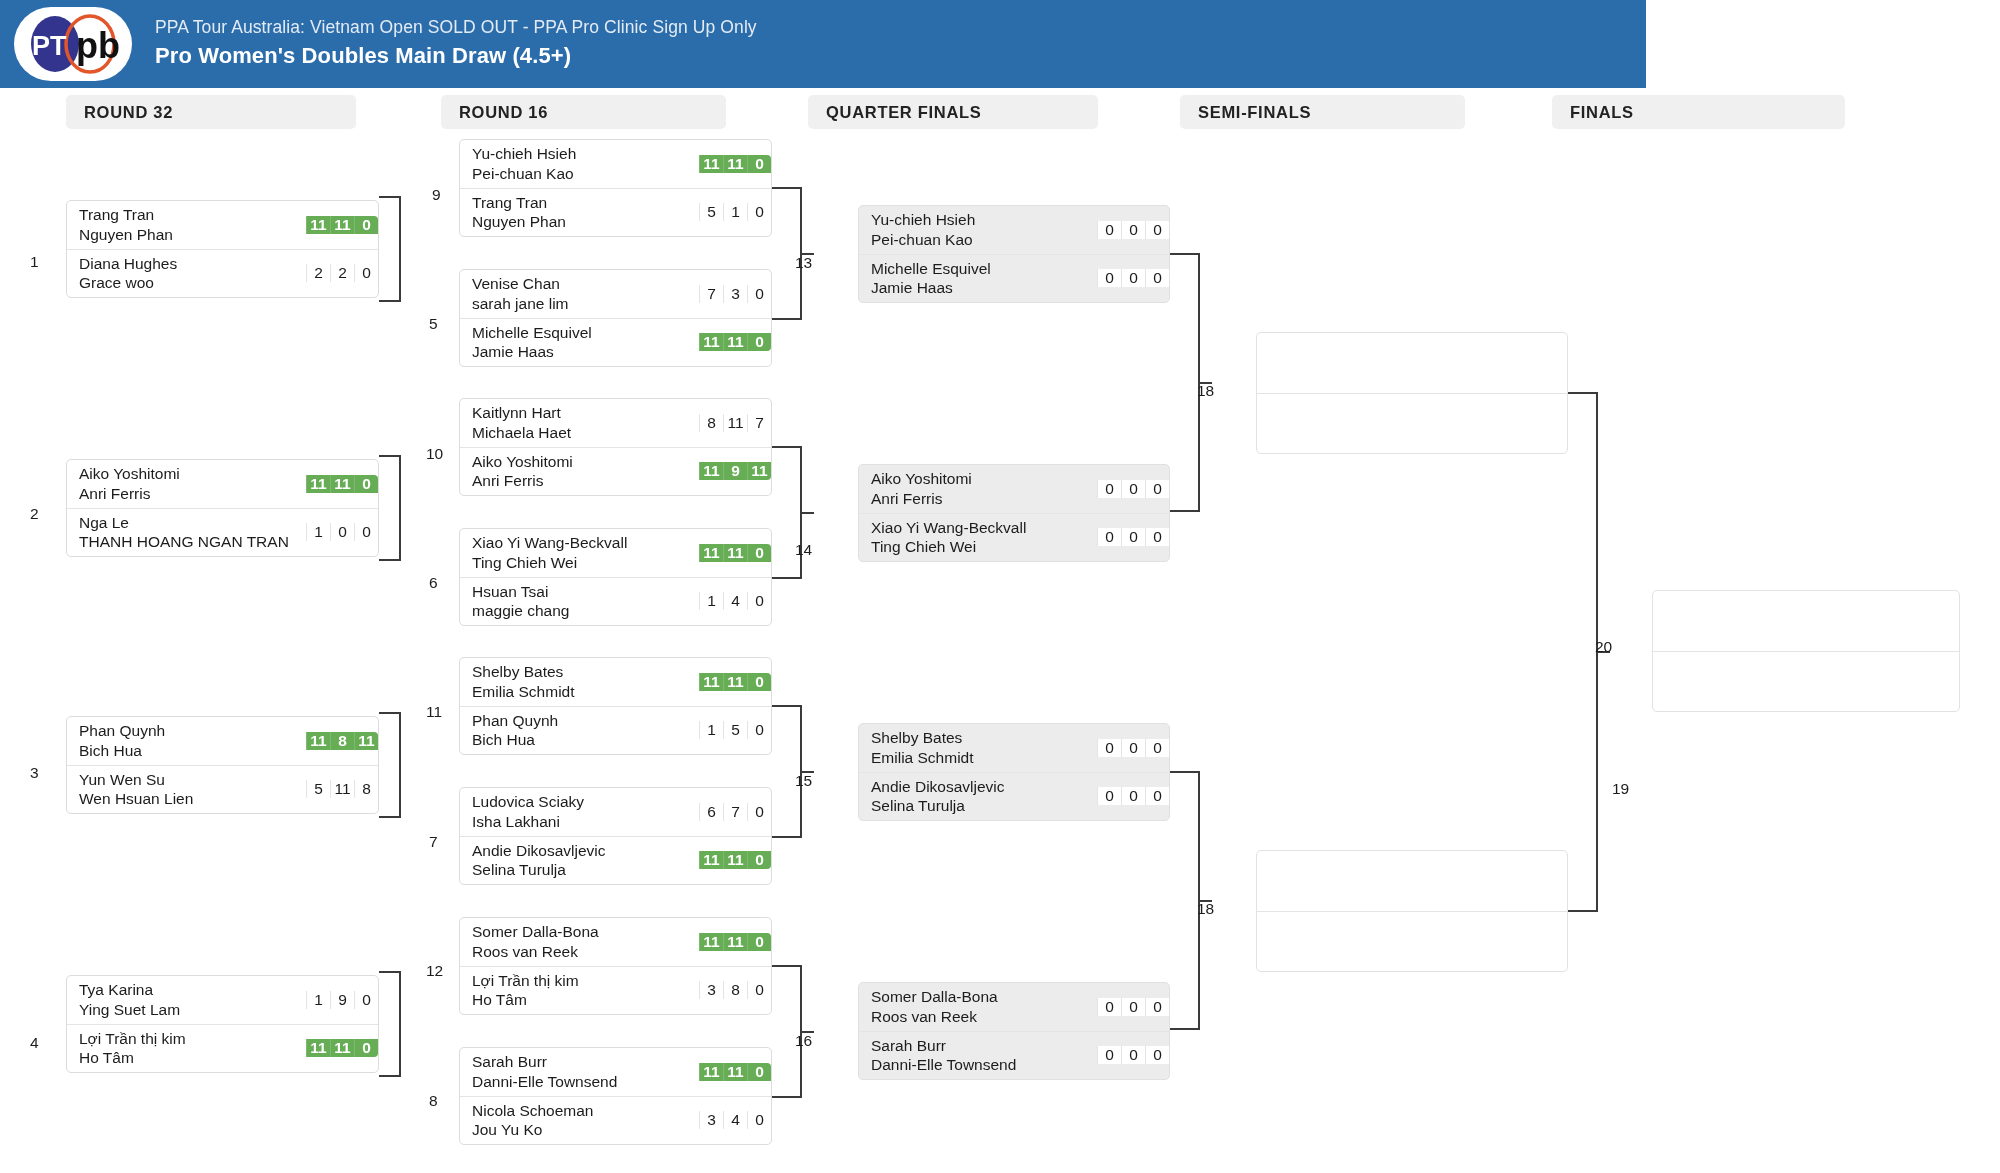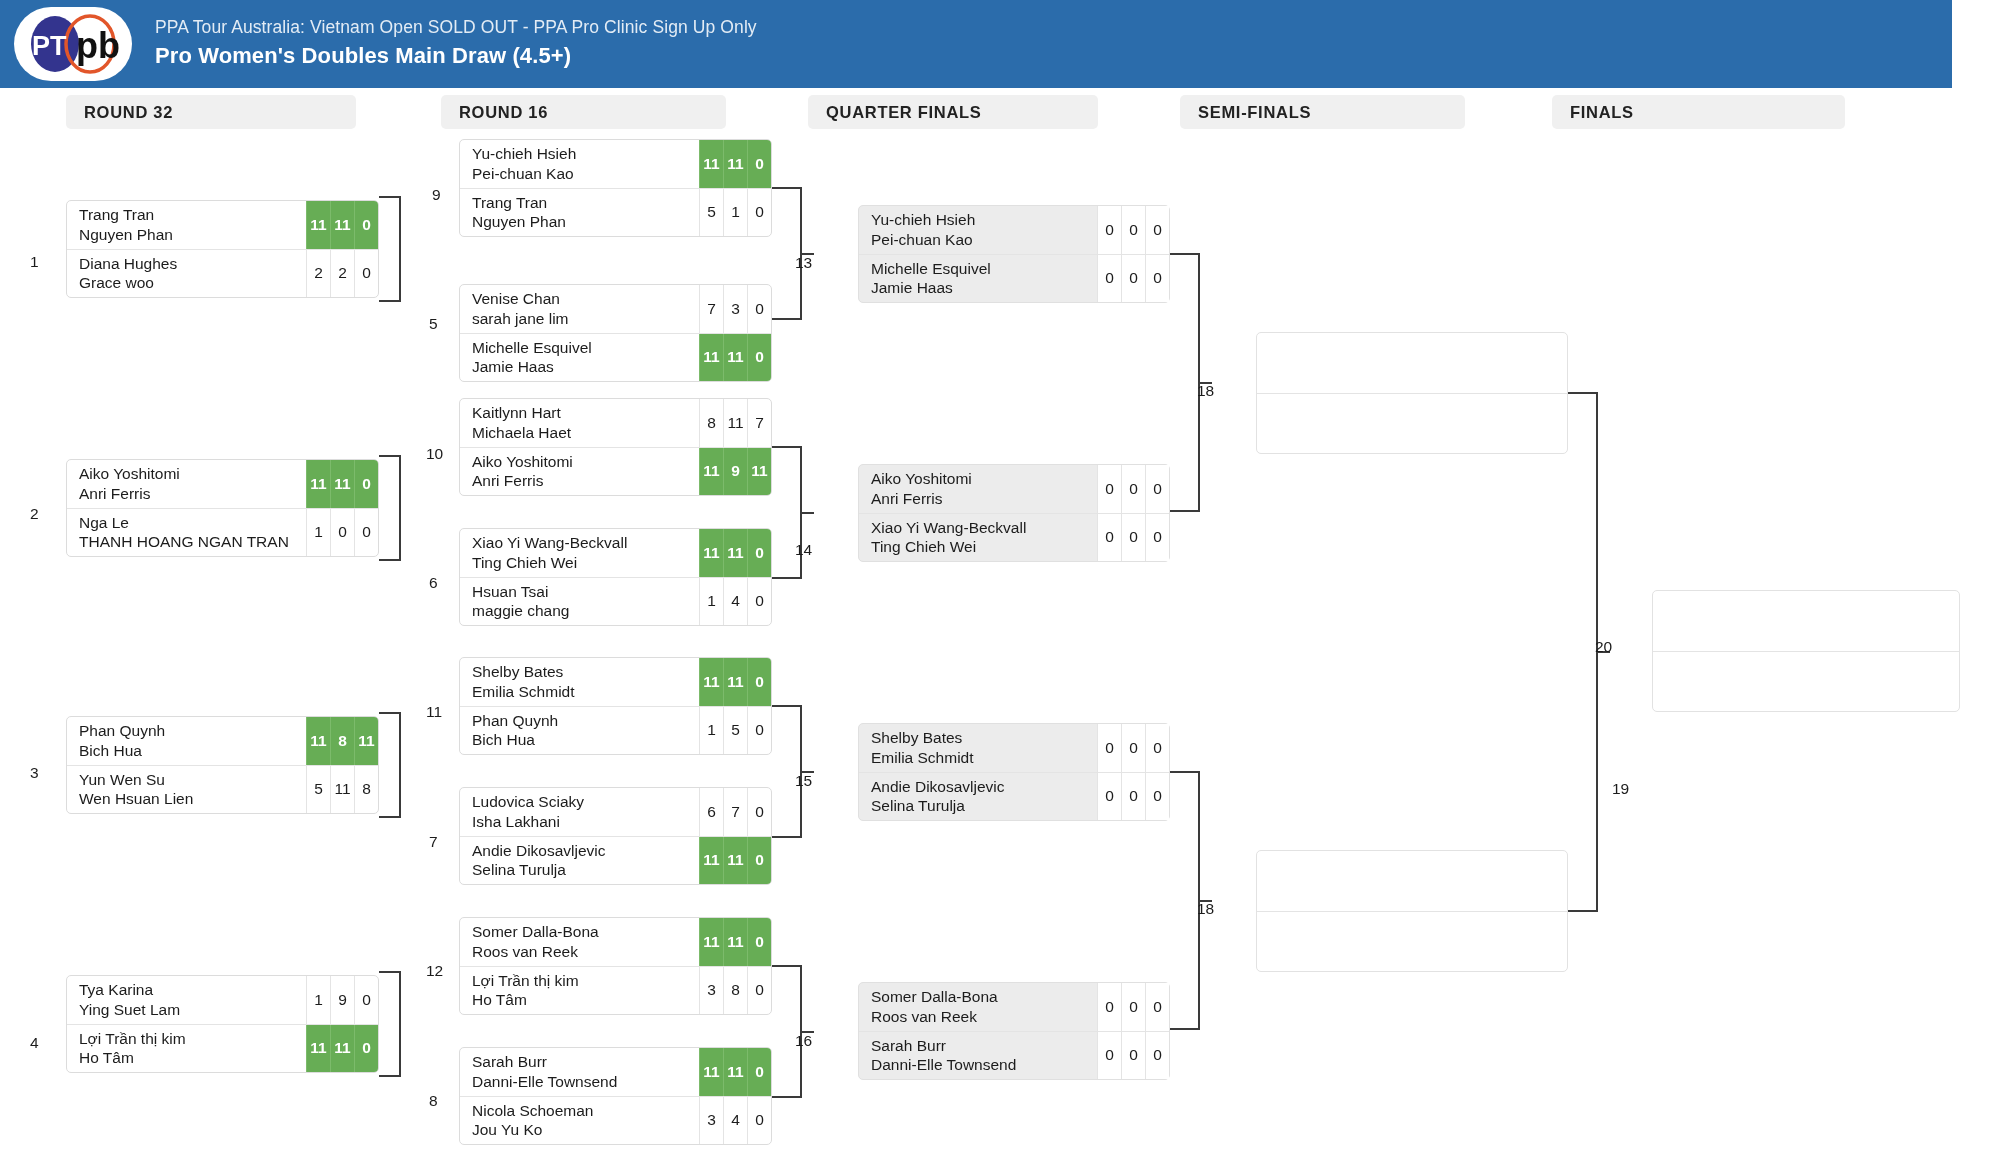--- a/index.html
+++ b/index.html
@@ -7,21 +7,21 @@
     width: 2000px; height: 1173px;
     background: #ffffff;
     font-family: "Liberation Sans", sans-serif;
     overflow: hidden;
   }
   #root { position: relative; width: 2000px; height: 1173px; }
 
   
   .header {
     position: absolute; left: 0; top: 0;
-    width: 1952px; height: 88px;
+    width: 1646px; height: 88px;
     background: #2b6cab;
   }
   .logo-wrap {
     position: absolute; left: 14px; top: 7px;
     width: 118px; height: 74px;
     background: #ffffff;
     border-radius: 37px;
     display: flex; align-items: center; justify-content: center;
     overflow: hidden;
   }
@@ -60,20 +60,21 @@
     overflow: visible;
   }
   .match.pending { background: #ececec; border-color: #e0e0e0; }
   .match.empty   { background: #ffffff; border-color: #e2e2e2; }
 
   .team-row {
     display: flex; flex-direction: row;
     flex: 1 1 0;
     min-height: 0;
     position: relative;
+    align-items: center;
   }
   .team-row + .team-row { border-top: 1px solid #e4e4e4; }
 
   .team-names {
     flex: 1 1 auto;
     display: flex; flex-direction: column;
     justify-content: center;
     padding: 0 9px 0 12px;
     min-width: 0;
   }
@@ -287,21 +288,21 @@
         <span class="pl">Nguyen Phan</span>
       </div>
       <div class="scores">
         <div class="sc">5</div>
         <div class="sc">1</div>
         <div class="sc">0</div>
       </div>
     </div>
   </div>
 
-  <div class="match" style="left:459px; top:284px; width:313px; height:98px;">
+  <div class="match" style="left:459px; top:269px; width:313px; height:98px;">
     <div class="team-row">
       <div class="team-names">
         <span class="pl">Venise Chan</span>
         <span class="pl">sarah jane lim</span>
       </div>
       <div class="scores">
         <div class="sc">7</div>
         <div class="sc">3</div>
         <div class="sc">0</div>
       </div>

